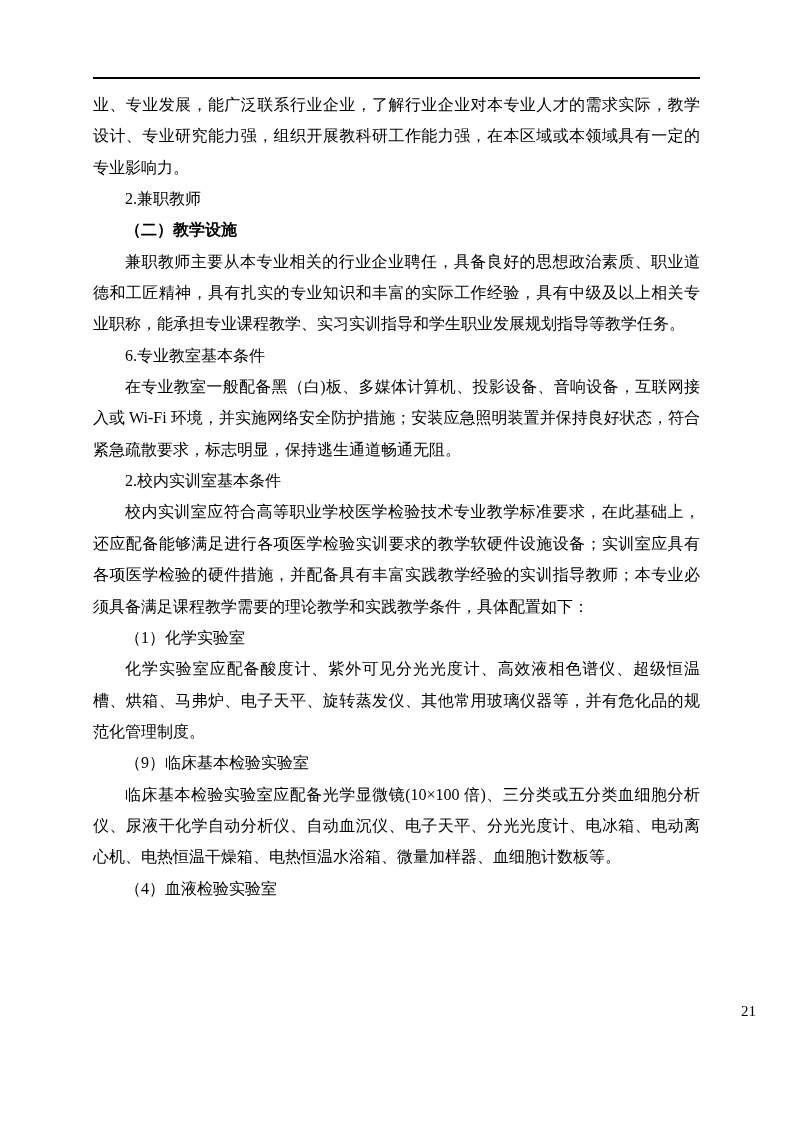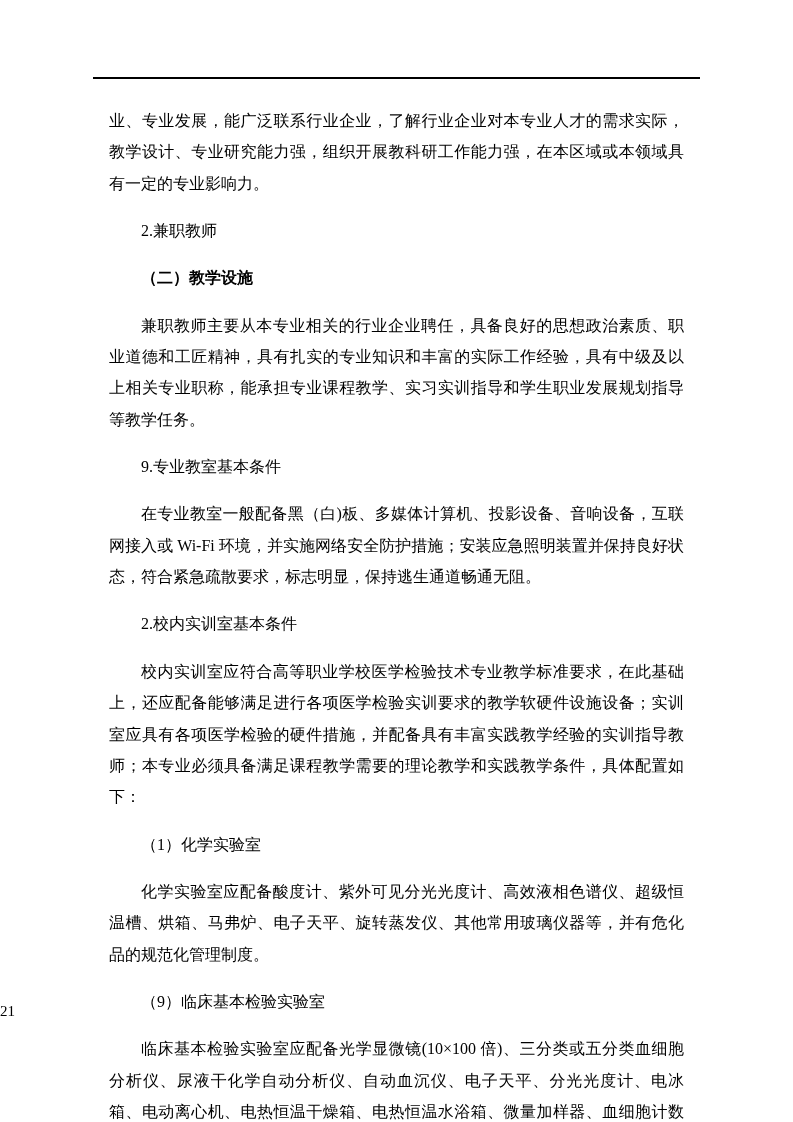--- a/index.html
+++ b/index.html
@@ -31,50 +31,50 @@
   .content {
     position: absolute;
     left: 93px;
     top: 89px;
     width: 607px;
     font-size: 16px;
     line-height: 31.35px;
     text-align: justify;
   }
   .para {
-    margin: 16px;
+    margin: 0;
     text-indent: 2em;
   }
   .para.flush {
     text-indent: 0;
   }
   .para.heading-bold {
     font-weight: bold;
   }
   .footer {
     position: absolute;
     left: 0;
     top: 1001px;
     width: 756px;
-    text-align: left;
+    text-align: right;
     font-size: 15px;
     line-height: 20px;
   }
 </style>
 </head>
 <body>
 
 <div class="page">
   <div class="header-rule"></div>
   <div class="content" id="content">
       <div class="para flush">业、专业发展，能广泛联系行业企业，了解行业企业对本专业人才的需求实际，教学设计、专业研究能力强，组织开展教科研工作能力强，在本区域或本领域具有一定的专业影响力。</div>
       <div class="para indent">2.兼职教师</div>
       <div class="para heading-bold">（二）教学设施</div>
       <div class="para indent">兼职教师主要从本专业相关的行业企业聘任，具备良好的思想政治素质、职业道德和工匠精神，具有扎实的专业知识和丰富的实际工作经验，具有中级及以上相关专业职称，能承担专业课程教学、实习实训指导和学生职业发展规划指导等教学任务。</div>
-      <div class="para indent">9.专业教室基本条件</div>
+      <div class="para indent">6.专业教室基本条件</div>
       <div class="para indent">在专业教室一般配备黑（白)板、多媒体计算机、投影设备、音响设备，互联网接入或 Wi-Fi 环境，并实施网络安全防护措施；安装应急照明装置并保持良好状态，符合紧急疏散要求，标志明显，保持逃生通道畅通无阻。</div>
       <div class="para indent">2.校内实训室基本条件</div>
       <div class="para indent">校内实训室应符合高等职业学校医学检验技术专业教学标准要求，在此基础上，还应配备能够满足进行各项医学检验实训要求的教学软硬件设施设备；实训室应具有各项医学检验的硬件措施，并配备具有丰富实践教学经验的实训指导教师；本专业必须具备满足课程教学需要的理论教学和实践教学条件，具体配置如下：</div>
       <div class="para indent">（1）化学实验室</div>
       <div class="para indent">化学实验室应配备酸度计、紫外可见分光光度计、高效液相色谱仪、超级恒温槽、烘箱、马弗炉、电子天平、旋转蒸发仪、其他常用玻璃仪器等，并有危化品的规范化管理制度。</div>
       <div class="para indent">（9）临床基本检验实验室</div>
       <div class="para indent">临床基本检验实验室应配备光学显微镜(10×100 倍)、三分类或五分类血细胞分析仪、尿液干化学自动分析仪、自动血沉仪、电子天平、分光光度计、电冰箱、电动离心机、电热恒温干燥箱、电热恒温水浴箱、微量加样器、血细胞计数板等。</div>
       <div class="para indent">（4）血液检验实验室</div>
     </div>
   <div class="footer">21</div>

